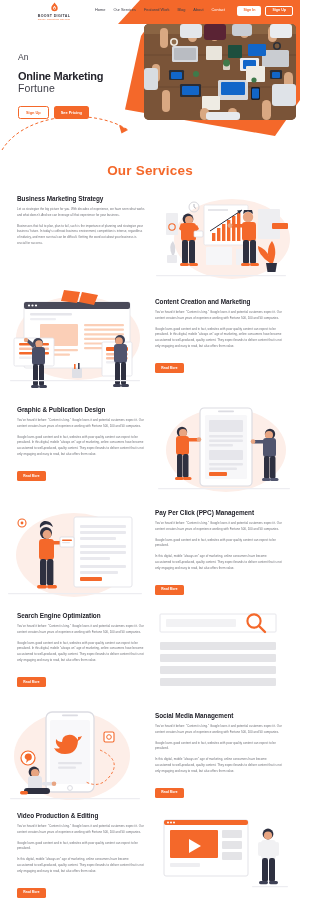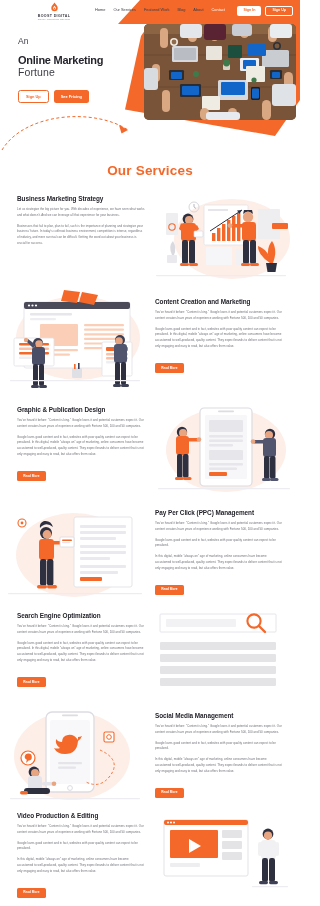--- a/index.html
+++ b/index.html
@@ -43,21 +43,21 @@
   .hero-shape {
     position:absolute; right:0; top:-8px; width:175px; height:120px;
     background:#f4682a;
     clip-path: polygon(30px 0, 100% 0, 100% 70%, 150px 100%, 0 78%, 16px 20px);
   }
   .hero-photo {
     position:absolute; right:4px; top:0px; width:152px; height:96px;
     border-radius:5px; overflow:hidden;
     background:#6b4a33;
   }
-  .hero-copy { position:absolute; left:18px; top:12px; width:120px; }
+  .hero-copy { position:absolute; left:18px; top:28px; width:120px; }
   .hero-pre { font-size:8.5px; color:#3d3d47; font-weight:400; letter-spacing:.2px; }
   .hero-h1 {
     font-size:11px; font-weight:700; color:#24242c; line-height:1.12;
     letter-spacing:-.25px; margin-top:8px;
   }
   .hero-h1b { font-size:10.5px; font-weight:400; color:#3d3d47; line-height:1.15; letter-spacing:.1px;}
   .hero-btns { display:flex; gap:5px; margin-top:12px; }
   .btn-out {
     font-size:3.9px; font-weight:700; color:#f4682a; background:#fff;
     border:.7px solid #f4682a; border-radius:2.5px; padding:3.4px 7px; line-height:1;

